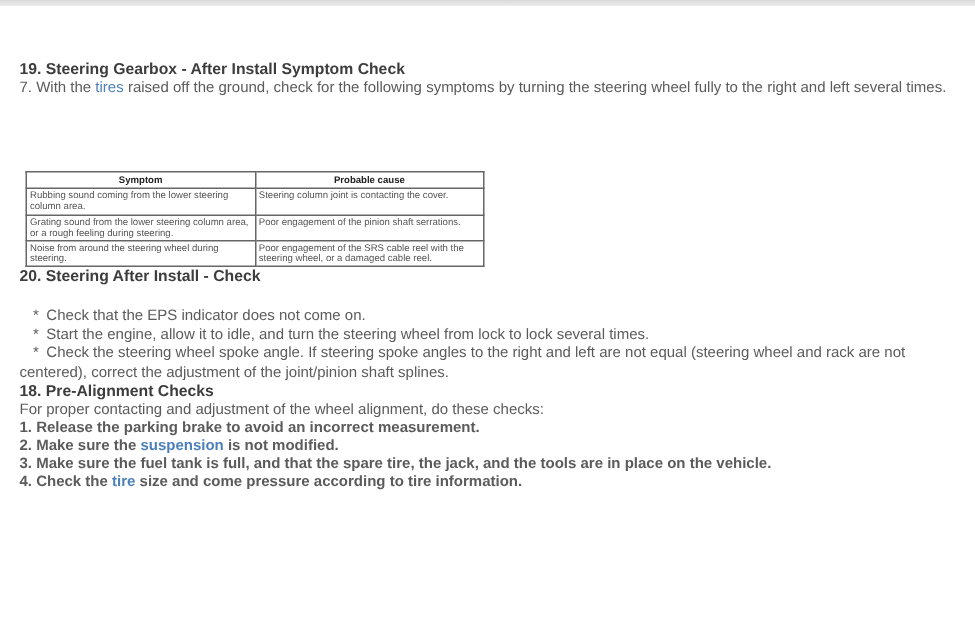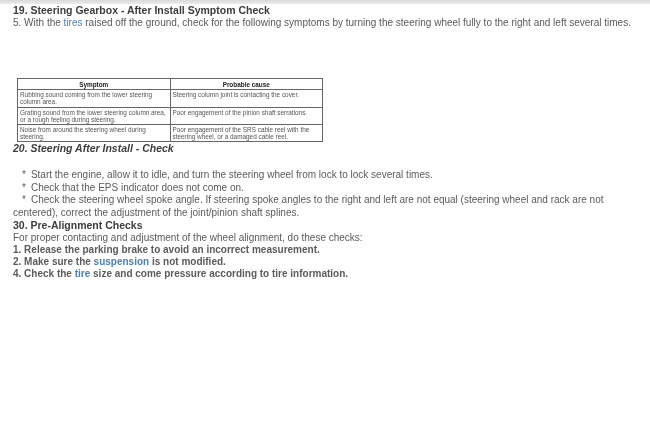--- a/index.html
+++ b/index.html
@@ -11,30 +11,31 @@
     overflow: hidden;
     font-family: "Liberation Sans", "DejaVu Sans", sans-serif;
   }
   .top-bar {
     height: 4px;
     width: 100%;
     background: linear-gradient(#d9d9d9, #ececec);
   }
   .content {
     padding: 0 13px;
+    margin-top: 36px;
   }
   h2.section-heading {
     font-size: 10.5px;
     font-weight: bold;
     color: #3d3d3d;
     margin: 0;
     line-height: 13px;
   }
   .h19 { margin-top: 7px; }
-  .h20 { margin-top: 42px; font-style: italic; }
+  .h20 { margin-top: 42px; }
   .h21 { margin-top: 14px; }
   p.body-text {
     font-size: 10px;
     color: #5b5b5b;
     margin: 0;
     line-height: 12px;
   }
   .p1 { margin-top: 14px; }
   .p-intro { margin-top: 13px; }
   .step { margin-top: 13.5px; font-weight: bold; }
@@ -82,21 +83,21 @@
 </style>
 </head>
 <body>
 
 <div class="top-bar"></div>
 
 <div class="content">
 
   <h2 class="section-heading h19">19. Steering Gearbox - After Install Symptom Check</h2>
 
-  <p class="body-text p1"><span>5. With the </span><a class="doc-link">tires</a><span> raised off the ground, check for the following symptoms by turning the steering wheel fully to the right and left several times.</span></p>
+  <p class="body-text p1"><span>7. With the </span><a class="doc-link">tires</a><span> raised off the ground, check for the following symptoms by turning the steering wheel fully to the right and left several times.</span></p>
 
   <div class="table-wrap">
     <table class="symptom-table">
       <tbody>
           <tr>
         <th>Symptom</th>
         <th>Probable cause</th>
       </tr>
       <tr>
         <td>Rubbing sound coming from the lower steering column area.</td>
@@ -111,29 +112,30 @@
         <td>Poor engagement of the SRS cable reel with the steering wheel, or a damaged cable reel.</td>
       </tr>
     </tbody>
       </table>
   </div>
 
   <h2 class="section-heading h20">20. Steering After Install - Check</h2>
 
 
   <div class="bullets">
+    <div class="bullet"><span class="marker">*</span><span>Check that the EPS indicator does not come on.</span></div>
     <div class="bullet"><span class="marker">*</span><span>Start the engine, allow it to idle, and turn the steering wheel from lock to lock several times.</span></div>
-    <div class="bullet"><span class="marker">*</span><span>Check that the EPS indicator does not come on.</span></div>
     <div class="bullet"><span class="marker">*</span><span>Check the steering wheel spoke angle. If steering spoke angles to the right and left are not equal (steering wheel and rack are not centered), correct the adjustment of the joint/pinion shaft splines.</span></div>
   </div>
 
-  <h2 class="section-heading h21">30. Pre-Alignment Checks</h2>
+  <h2 class="section-heading h21">18. Pre-Alignment Checks</h2>
 
   <p class="body-text p-intro">For proper contacting and adjustment of the wheel alignment, do these checks:</p>
 
   <p class="body-text step"><span>1. Release the parking brake to avoid an incorrect measurement.</span><span class="doc-link"></span><span></span></p>
 
   <p class="body-text step"><span>2. Make sure the </span><a class="doc-link">suspension</a><span> is not modified.</span></p>
 
+  <p class="body-text step"><span>3. Make sure the fuel tank is full, and that the spare tire, the jack, and the tools are in place on the vehicle.</span><span class="doc-link"></span><span></span></p>
 
   <p class="body-text step"><span>4. Check the </span><a class="doc-link">tire</a><span> size and come pressure according to tire information.</span></p>
 
 </div>
 
 </body></html>

